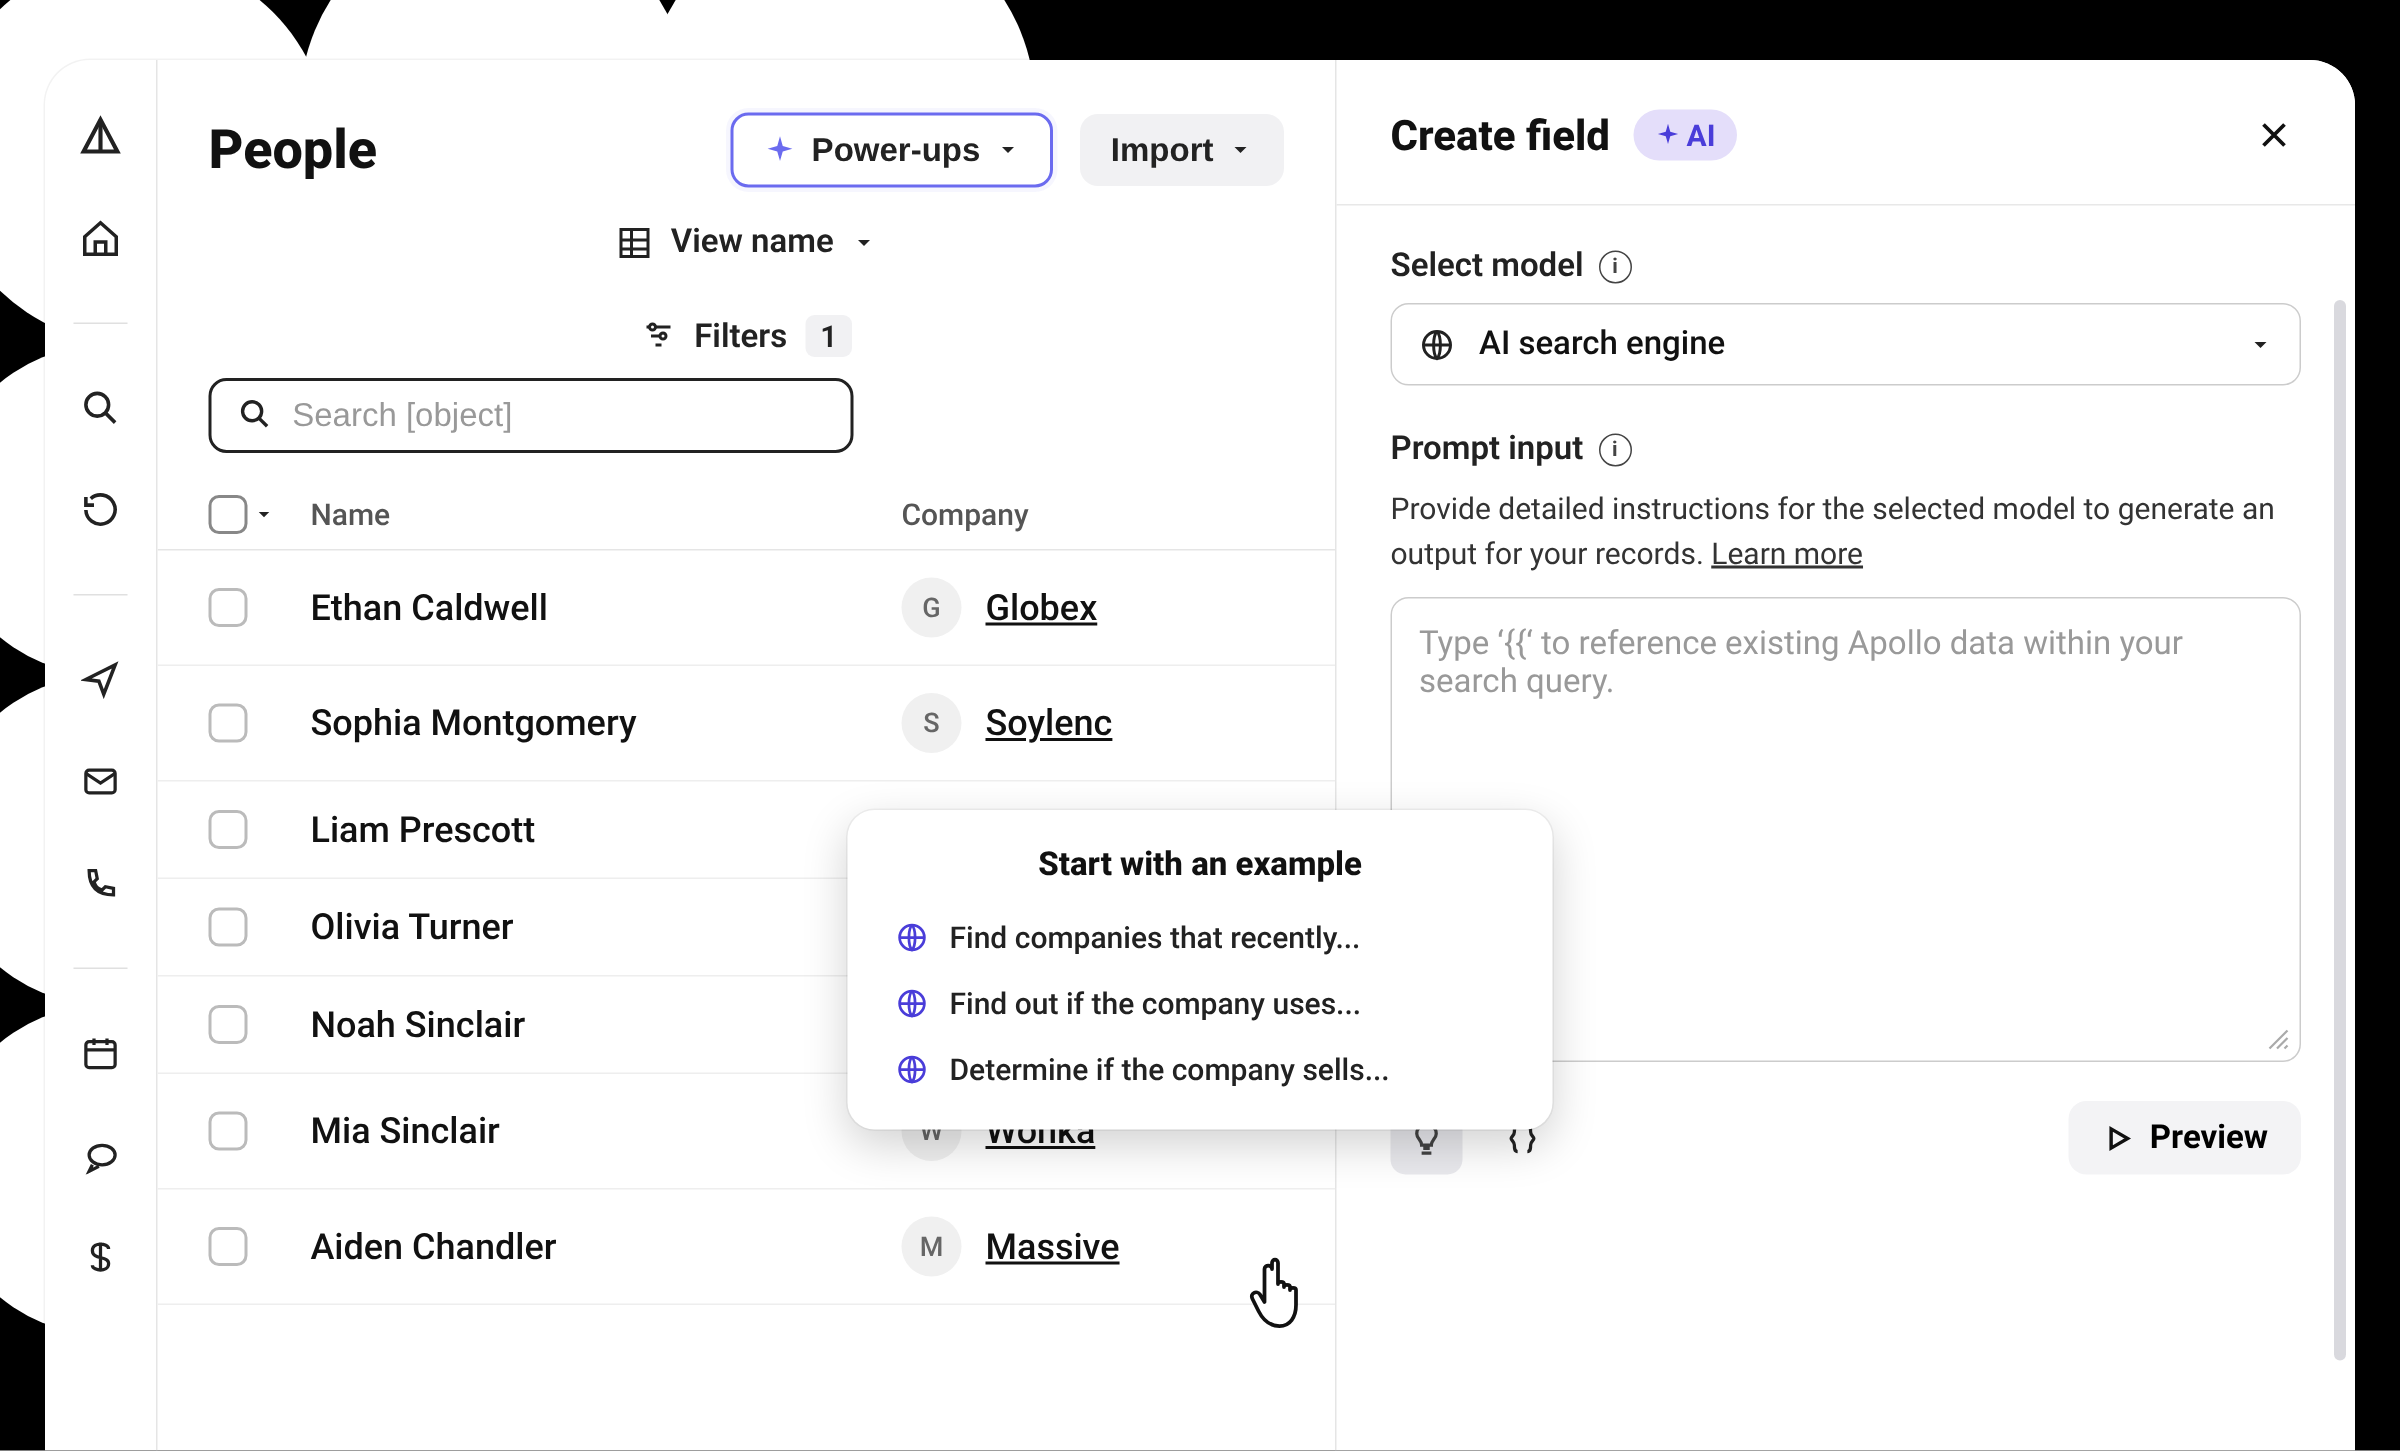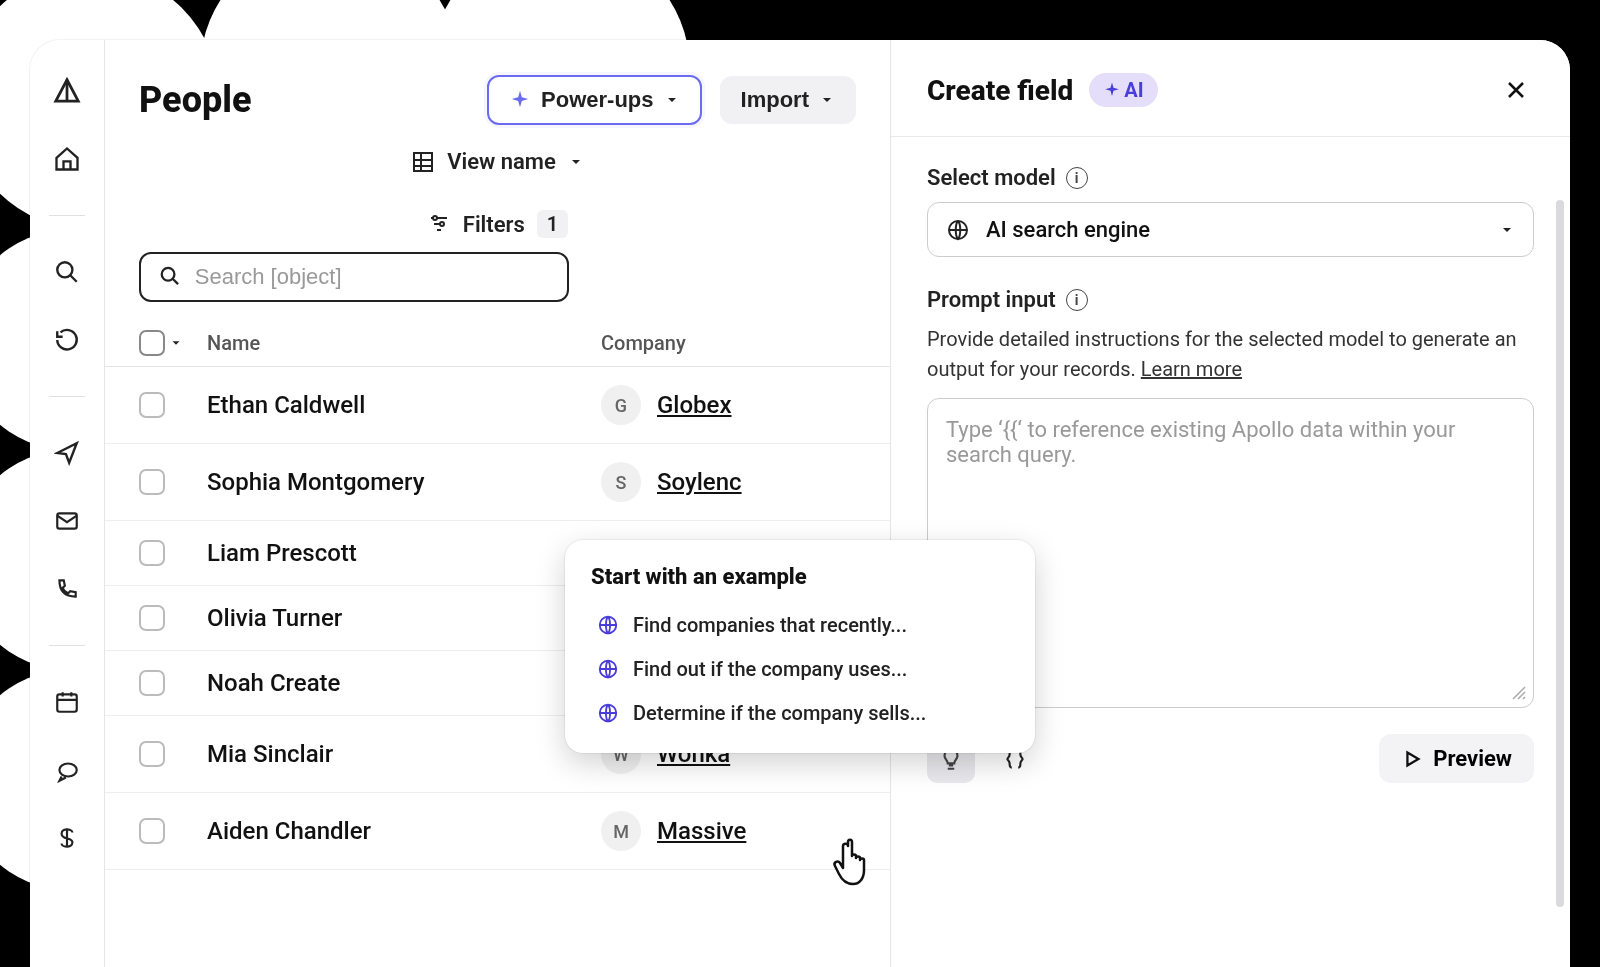--- a/index.html
+++ b/index.html
@@ -272,20 +272,21 @@
   .popover {
     position:absolute;
     left: 460px;
     top: 500px;
     width: 470px;
     background:#fff;
     border-radius:18px;
     box-shadow: 0 10px 30px rgba(0,0,0,0.18), 0 0 0 1px rgba(0,0,0,0.05);
     padding: 24px 26px 18px 26px;
     z-index: 30;
+    text-align: center;
   }
   .popover h4 { font-size:22px; font-weight:800; color:#111; margin-bottom:14px; }
   .pop-item {
     display:flex; align-items:center; gap:14px;
     padding: 10px 6px;
     font-size:20px; color:#222; font-weight:500;
     cursor:pointer;
     border-radius:8px;
   }
 
@@ -470,21 +471,21 @@
     <div class="col-check">
               <span class="checkbox"></span>
             </div>
     <div class="person-name">Olivia Turner</div>
     <div class="company-cell"></div>
           </div>
           <div class="row">
     <div class="col-check">
               <span class="checkbox"></span>
             </div>
-    <div class="person-name">Noah Create</div>
+    <div class="person-name">Noah Sinclair</div>
     <div class="company-cell"></div>
           </div>
           <div class="row">
     <div class="col-check">
               <span class="checkbox"></span>
             </div>
     <div class="person-name">Mia Sinclair</div>
     <div class="company-cell">
               <div class="avatar">W</div>
        <span class="company-name">Wonka</span>

